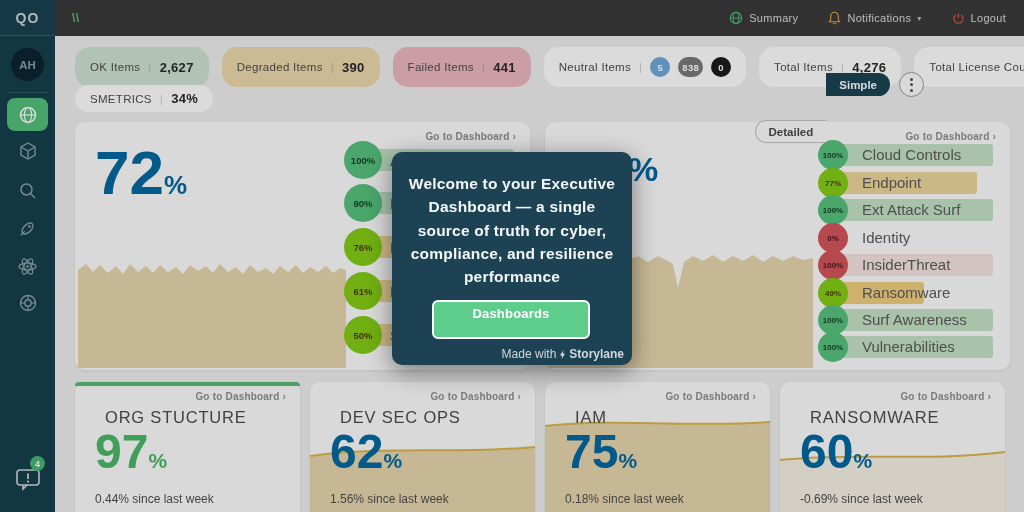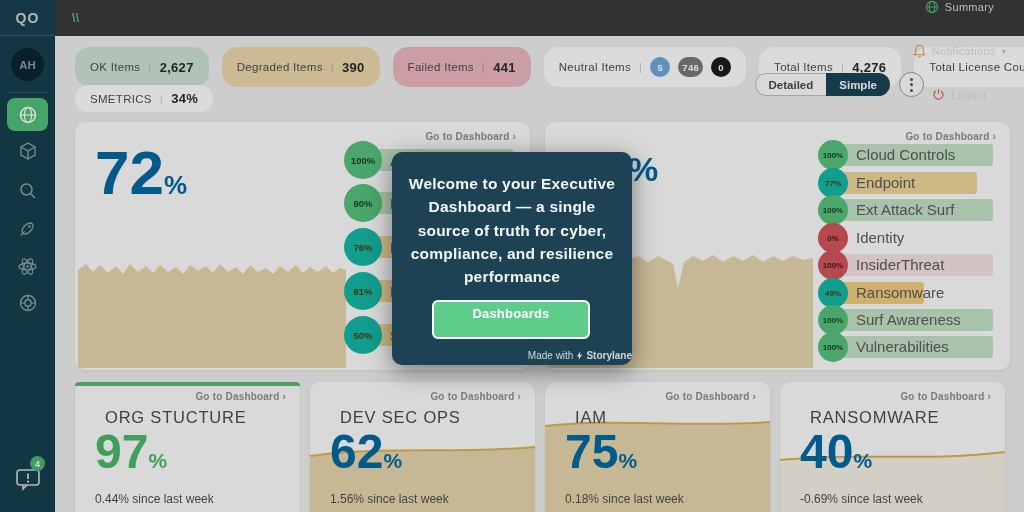--- a/index.html
+++ b/index.html
@@ -5,21 +5,21 @@
   * { margin:0; padding:0; box-sizing:border-box; }
   html,body { width:1024px; height:512px; overflow:hidden; }
   body { font-family:"Liberation Sans", sans-serif; background:#efefef; position:relative; }
   .abs { position:absolute; }
 
   
   .header { position:absolute; left:0; top:0; width:1024px; height:36px; background:#3b3b3b; z-index:10; }
   .logo-block { position:absolute; left:0; top:0; width:55px; height:36px; background:#1a4152; color:#cdd9dd; display:flex; align-items:center; justify-content:center; font-size:14px; letter-spacing:1px; font-weight:bold; border-bottom:1px solid #3e5b66; }
   .header-title { position:absolute; left:72px; top:0; height:36px; display:flex; align-items:center; gap:7px; font-size:12px; color:#c9c9c9; letter-spacing:.4px; }
   .slashes { color:#53c07c; font-weight:bold; }
-  .header-nav { position:absolute; right:18px; top:0; height:36px; display:flex; align-items:center; gap:30px;flex-direction:column; }
+  .header-nav { position:absolute; right:18px; top:0; height:36px; display:flex; align-items:center; gap:30px; }
   .nav-item { display:flex; align-items:center; gap:6px; font-size:11px; color:#dcdcdc; letter-spacing:.3px; cursor:pointer; }
   .caret { font-size:8px; color:#bdbdbd; }
 
   
   .sidebar { position:absolute; left:0; top:36px; width:55px; height:476px; background:#173f4e; z-index:10; }
   .avatar { position:absolute; left:11px; top:12px; width:33px; height:33px; border-radius:50%; background:#0b2631; color:#86a0a9; font-size:11.5px; font-weight:bold; display:flex; align-items:center; justify-content:center; }
   .side-divider { position:absolute; left:8px; top:56px; width:39px; height:1px; background:#3b5a66; }
   .side-active { position:absolute; left:7px; top:62px; width:41px; height:33px; background:#53c07c; border-radius:8px; display:flex; align-items:center; justify-content:center; }
   .side-icon { position:absolute; left:17px; width:21px; height:21px; display:flex; align-items:center; justify-content:center; }
   .feedback { position:absolute; left:15px; top:432px; width:26px; height:24px; }
@@ -34,62 +34,62 @@
   .pill-degraded { background:#eed9ae; }
   .pill-failed { background:#edb9c2; }
   .pill-plain { background:#ffffff; }
   .mini-badge { min-width:20px; height:20px; padding:0 4px; border-radius:10px; color:#fff; font-size:9.5px; font-weight:bold; display:flex; align-items:center; justify-content:center; }
   .mb-blue { background:#6fa9dc; } .mb-gray { background:#7a7a7a; } .mb-black { background:#1c1c1c; }
   .metrics-pill { position:absolute; left:75px; top:85px; z-index:5; height:27px; border-radius:14px; }
 
   
   .toggle { position:absolute; top:73px; right:134px; left:auto; display:flex; z-index:5; }
   .toggle-opt { height:23px; display:flex; align-items:center; padding:0 13px; font-size:11.5px; font-weight:bold; }
-  .toggle-off { background:#fdfdfd; color:#4a4a4a; border:1px solid #c2c2c2; border-right:none; border-radius:12px 0 0 12px; }
+  .toggle-off { background:#fdfdfd; color:#4a4a4a; border:1px solid #c2c2c2; border-right:none; border-radius:12px 0 0 12px;margin-top:47px; }
   .toggle-on { background:#1b4456; color:#ffffff; border-radius:0 12px 12px 0; }
   .kebab { position:absolute; top:72px; right:100px; width:25px; height:25px; border-radius:50%; border:1.5px solid #9a9a9a; background:#fdfdfd; display:flex; flex-direction:column; align-items:center; justify-content:center; gap:2.5px; z-index:5; cursor:pointer; }
   .kebab i { width:3px; height:3px; border-radius:50%; background:#555; }
 
   
   .card { position:absolute; background:#fdfdfd; border-radius:10px; box-shadow:0 1px 3px rgba(0,0,0,.08); }
   .goto { position:absolute; right:14px; top:9px; font-size:10px; font-weight:bold; color:#8f8f8f; letter-spacing:.2px; cursor:pointer; }
   .big-val { font-weight:800; color:#0369a1; line-height:1; }
   .green-val { color:#4cba6b; }
   .card-title { position:absolute; left:20px; bottom:14px; font-size:19px; color:#5f5f5f; letter-spacing:.4px; }
 
   .fw-badge-row { position:absolute; left:269px; display:flex; align-items:center; }
   .fw-circle { width:38px; height:38px; border-radius:50%; display:flex; align-items:center; justify-content:center; font-size:9.5px; font-weight:bold; z-index:2; }
   .fw-bar { position:absolute; left:30px; height:22px; width:140px; border-radius:4px; z-index:1; }
   .fw-label { position:absolute; left:46px; font-size:15px; color:#5c5c5c; z-index:2; }
   .c-green { background:#57c27d; color:#174228; }
-  .c-gold { background:#14b8a6; color:#4f3b0e;text-align:center; }
+  .c-gold { background:#84cc16; color:#4f3b0e;text-align:center; }
   .c-red { background:#d4555a; color:#46181a; }
   .bar-green { background:#c4e3c6; }
   .bar-tan { background:#eed79b; }
   .bar-pink { background:#f6e3e3; }
   .bar-gold { background:#f0cf7e; }
   .bar-none { background:transparent; }
 
   .kri-row { position:absolute; left:273px; width:180px; }
   .kri-circle { position:absolute; left:0; width:30px; height:30px; border-radius:50%; display:flex; align-items:center; justify-content:center; font-size:8px; font-weight:bold; z-index:2; }
   .kri-bar { position:absolute; left:20px; top:4px; height:22px; border-radius:3px; z-index:1; }
-  .kri-label { position:absolute; left:38px; top:6px; font-size:15px; color:#5c5c5c; z-index:2; white-space:nowrap; }
+  .kri-label { position:absolute; left:44px; top:6px; font-size:15px; color:#5c5c5c; z-index:2; white-space:nowrap; }
 
   .bottom-title { position:absolute; left:30px; top:26px; font-size:16.5px; color:#4c4c4c; letter-spacing:.8px; z-index:2; }
   .bottom-val { position:absolute; left:20px; top:46px; z-index:2; }
   .bottom-delta { position:absolute; left:20px; top:110px; font-size:12px; color:#4f4f4f; z-index:2; }
   .accent-green-top { position:absolute; left:0; top:0; width:100%; height:4px; background:#5cb878; border-radius:10px 10px 0 0; }
   .area-svg { position:absolute; z-index:1; }
 
   
   .dim { position:absolute; left:0; top:0; width:1024px; height:512px; background:rgba(0,0,0,.14); z-index:50; }
   .modal { position:absolute; left:392px; top:152px; width:240px; height:213px; background:#1d4254; border-radius:10px; z-index:60; box-shadow:0 6px 24px rgba(0,0,0,.45); }
   .modal-text { position:absolute; left:14px; right:14px; top:20px; color:#f4f7f8; font-size:15.5px; font-weight:600; text-align:center; line-height:1.5; letter-spacing:.2px; }
   .modal-btn { position:absolute; left:40px; right:42px; bottom:26px; height:39px; background:#5ecd8c; border:2px solid #ffffff; border-radius:6px; color:#ffffff; font-size:13px; font-weight:bold; text-align:center; line-height:1.3; padding-top:4px; cursor:pointer; letter-spacing:.2px; }
-  .modal-credit { position:absolute; right:0; bottom:4px; font-size:10px; color:#cfd9dd; display:flex; align-items:center; gap:3px; }
+  .modal-credit { position:absolute; right:8px; bottom:4px; font-size:12px; color:#cfd9dd; display:flex; align-items:center; gap:3px; }
 </style>
 </head>
 <body>
 
 <div class="header">
   <div class="logo-block">QO</div>
   <div class="header-title">
     <span class="slashes">\\</span>
   </div>
   <div class="header-nav">
@@ -190,21 +190,21 @@
   </div>
   <div class="pill pill-failed">
     <span>Failed Items</span>
       <span class="sep">|</span>
       <span class="val">441</span>
   </div>
   <div class="pill pill-plain">
     <span>Neutral Items</span>
       <span class="sep">|</span>
     <span class="mini-badge mb-blue">5</span>
-    <span class="mini-badge mb-gray">746</span>
+    <span class="mini-badge mb-gray">838</span>
     <span class="mini-badge mb-black">0</span>
   </div>
   <div class="pill pill-plain">
     <span>Total Items</span>
       <span class="sep">|</span>
       <span class="val">4,276</span>
   </div>
   <div class="pill pill-plain">
     <span>Total License Count</span>
   </div>
@@ -351,21 +351,21 @@
 </div>
 
 <div class="card" style="left:780px; top:382px; width:225px; height:140px;">
   <div class="goto">Go to Dashboard ›</div>
   <div class="bottom-title">RANSOMWARE</div>
   <svg class="area-svg" style="left:0; top:66px;" width="225" height="74" viewBox="0 0 225 74">
     <path d="M0,12 C70,4 150,14 225,4 L225,74 L0,74 Z" fill="rgba(232,215,174,0.30)"></path>
     <path d="M0,12 C70,4 150,14 225,4" fill="none" stroke="#dcb54e" stroke-width="2"></path>
   </svg>
   <div class="bottom-val">
-    <span class="big-val" style="font-size:48px;">40</span><span class="big-val" style="font-size:21px;">%</span>
+    <span class="big-val" style="font-size:48px;">60</span><span class="big-val" style="font-size:21px;">%</span>
   </div>
   <div class="bottom-delta">-0.69% since last week</div>
 </div>
 
 <div class="dim"></div>
 <div class="modal">
   <div class="modal-text">Welcome to your Executive Dashboard — a single source of truth for cyber, compliance, and resilience performance</div>
   <div class="modal-btn">
     <div>Dashboards</div>
   </div>

